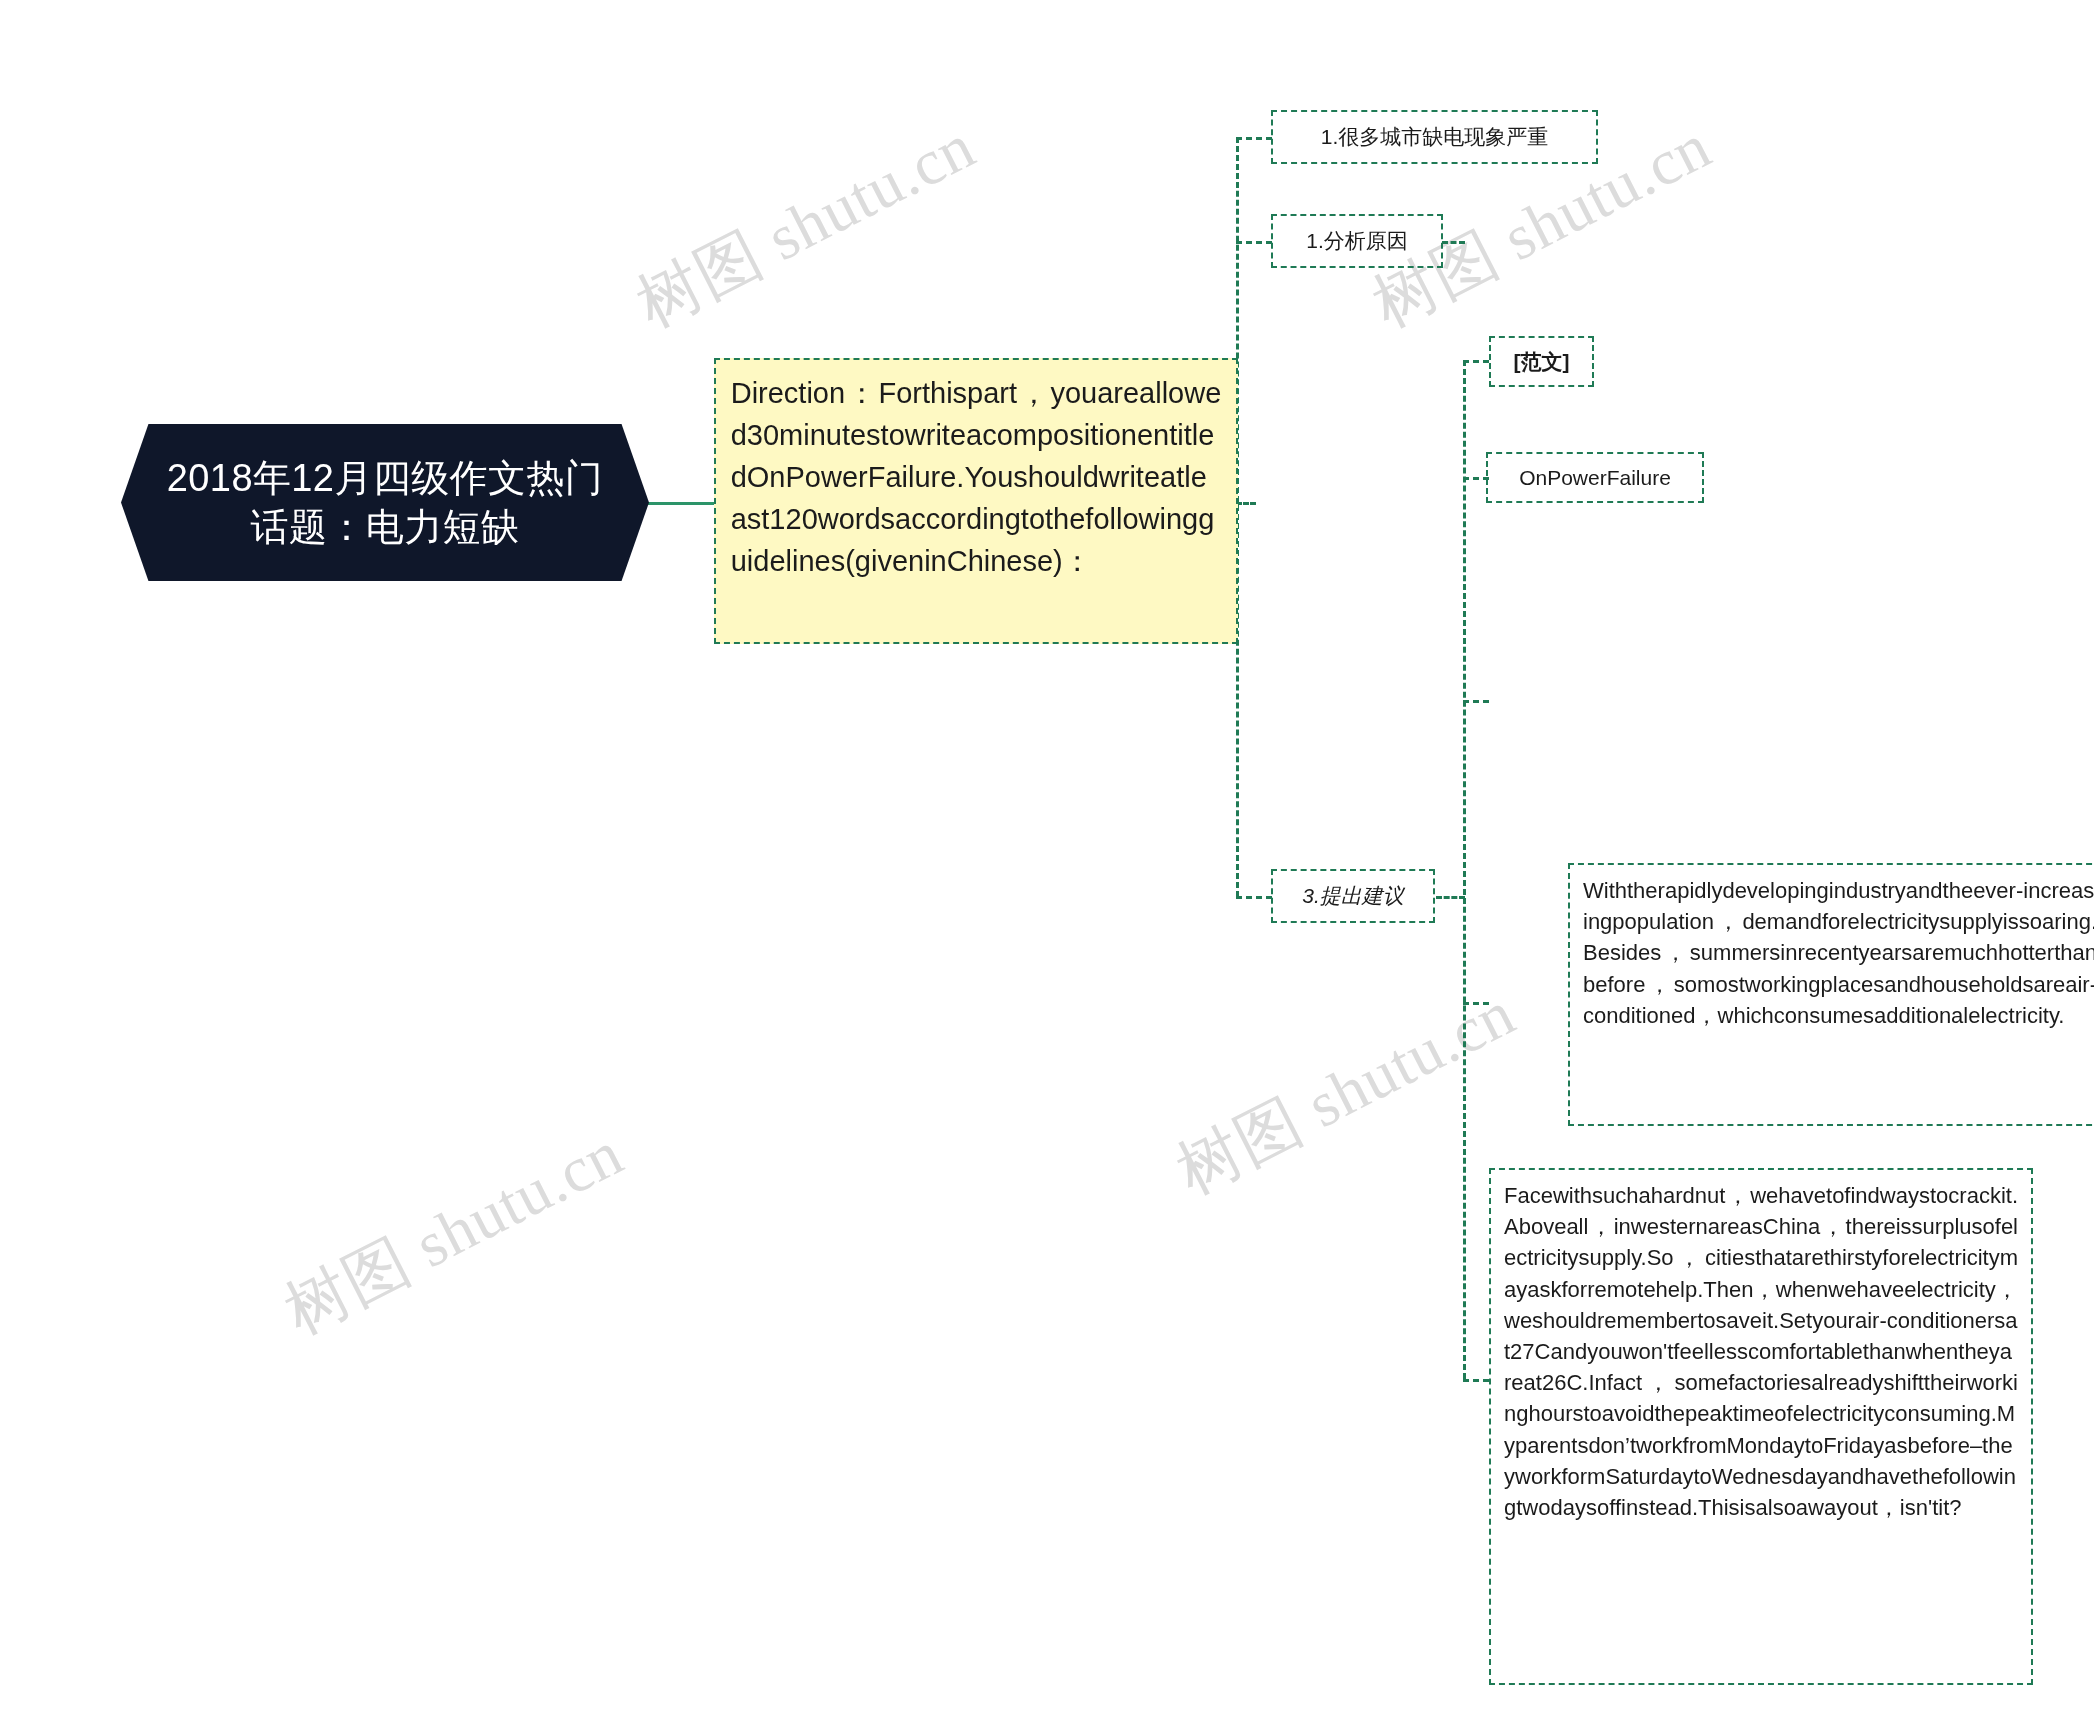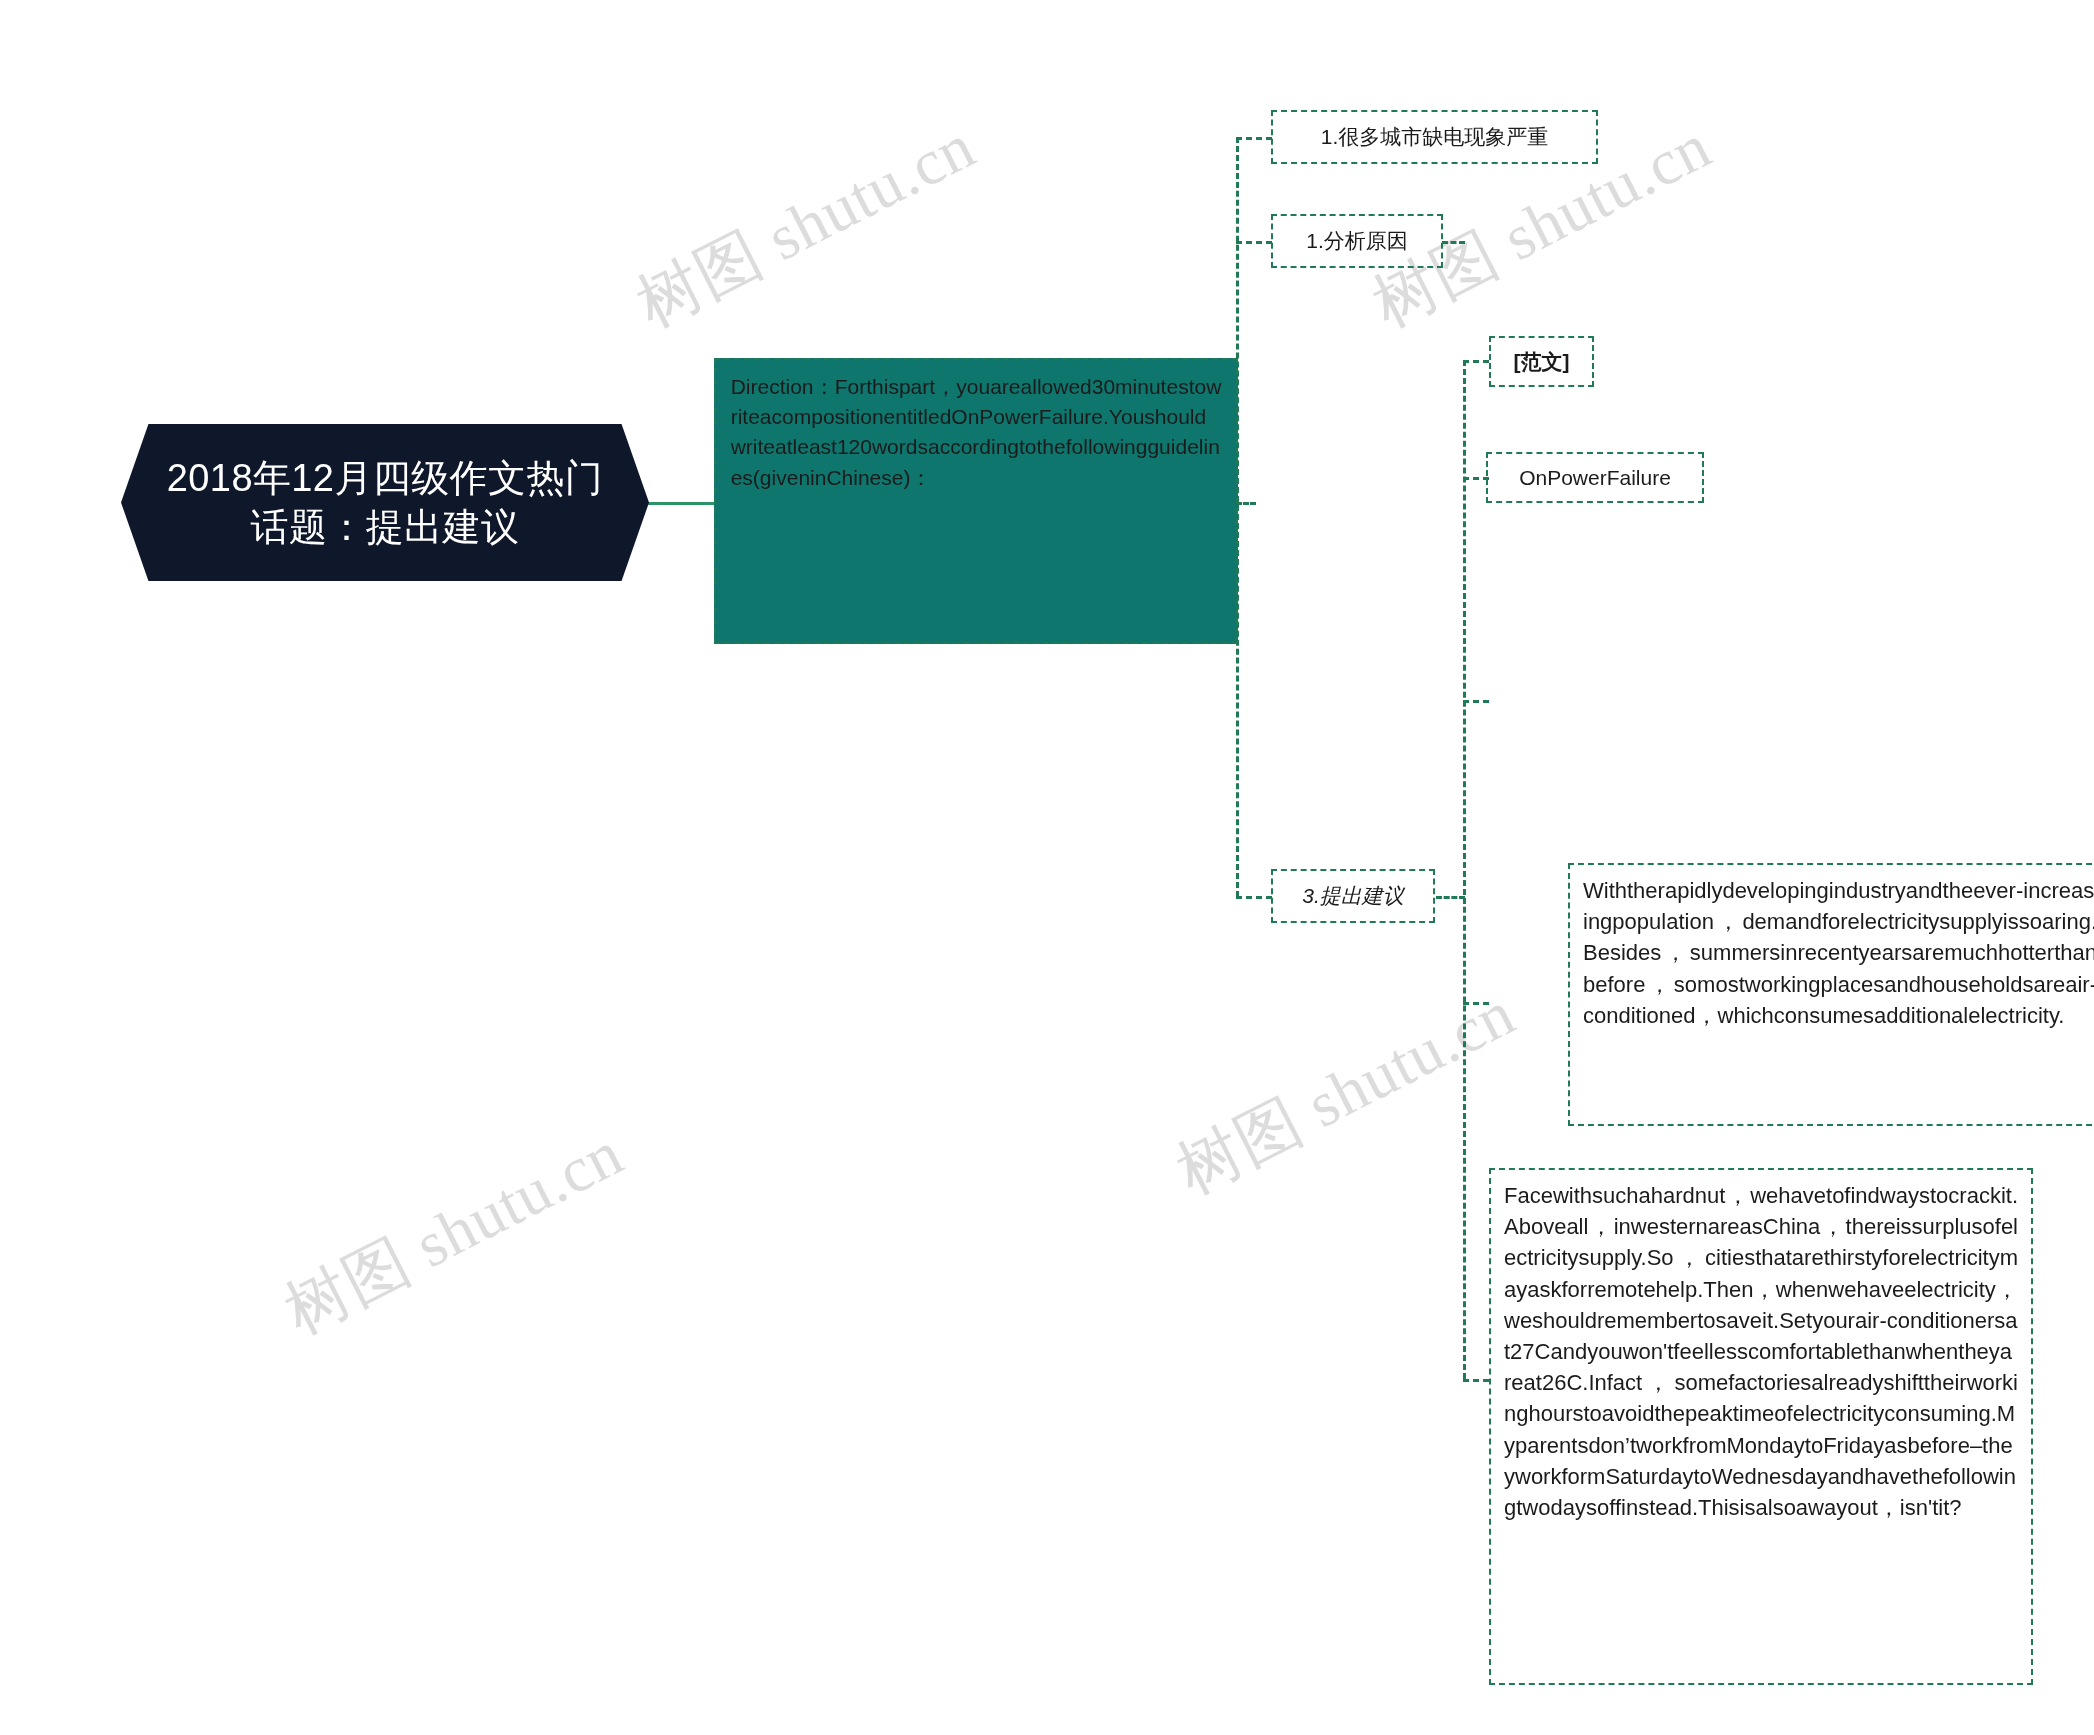--- a/index.html
+++ b/index.html
@@ -75,22 +75,22 @@
   
   .node {
     position: absolute;
     z-index: 2;
     border: 2.5px dashed #1f7a55;
     box-sizing: border-box;
     color: #1b1b1b;
     background: transparent;
   }
   .node-direction {
-    background: #0f766e;
-    font-size: 21px;
+    background: #fef9c3;
+    font-size: 29px;
     line-height: 1.45;
     padding: 11.5px 14.7px 8.2px 14.7px;
     text-align: justify;
     word-break: break-all;
   }
   .node-label {
     font-size: 21px;
     display: flex;
     align-items: center;
     padding: 0 11.5px;
@@ -141,21 +141,21 @@
 
   <div class="conn conn-dash-h" style="left:1463px; top:700px; width:26px;"></div>
 
   <div class="conn conn-dash-h" style="left:1463px; top:1002px; width:26px;"></div>
 
   <div class="conn conn-dash-h" style="left:1463px; top:1379px; width:26px;"></div>
 
   <div class="root-node" style="left:121px; top:424px; width:528px; height:157px;">
     <div>
       <div>2018年12月四级作文热门</div>
-      <div>话题：提出建议</div>
+      <div>话题：电力短缺</div>
     </div>
   </div>
 
   <div class="node node-direction" style="left:714px; top:358px; width:524px; height:286px;">
     <span>Direction：Forthispart，youareallowed30minutestowriteacompositionentitledOnPowerFailure.Youshouldwriteatleast120wordsaccordingtothefollowingguidelines(giveninChinese)：</span>
   </div>
 
   <div class="node node-label" style="left:1271px; top:110px; width:327px; height:54px;">
     <span>1.很多城市缺电现象严重</span>
   </div>

